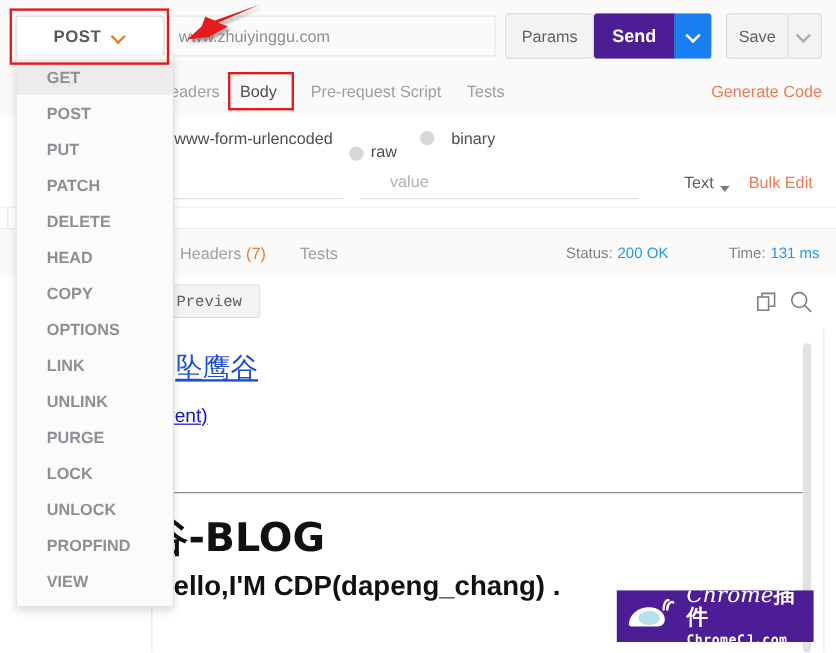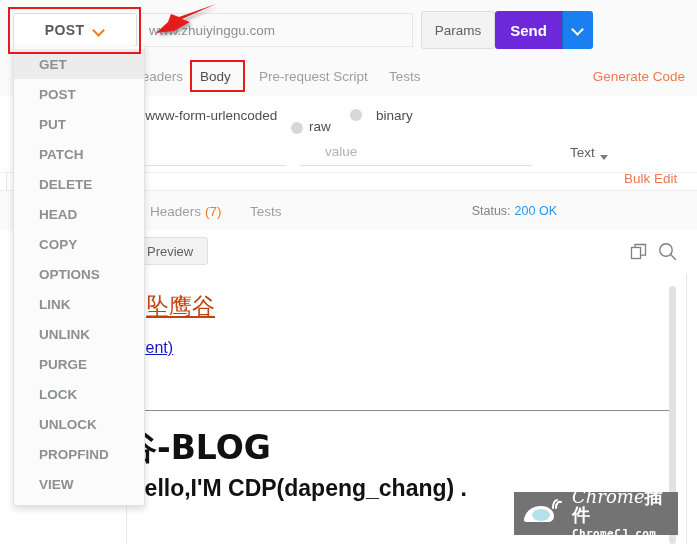--- a/index.html
+++ b/index.html
@@ -91,21 +91,21 @@
   #send-group {
     position: absolute;
     left: 495px; top: 11px;
     width: 98px; height: 38px;
     display: flex;
     border-radius: 3px;
     overflow: hidden;
   }
   #send-button {
     flex: 1 1 auto;
-    background: #6d28d9;
+    background: #4c1d95;
     color: #ffffff;
     font-size: 15px;
     font-weight: bold;
     display: flex; align-items: center; justify-content: center;
   }
   #send-caret {
     width: 30px;
     background: #1a7ff0;
     border-left: 1px solid #1769c9;
     display: flex; align-items: center; justify-content: center;
@@ -229,21 +229,21 @@
     font-size: 13.5px; color: #5c6166;
   }
   .caret-small {
     width: 0; height: 0;
     border-left: 4px solid transparent;
     border-right: 4px solid transparent;
     border-top: 5px solid #777c80;
   }
   #bulk-edit {
     position: absolute; left: 624px; top: 11px;
-    font-size: 13.5px; color: #f07850; margin-top: 26px;
+    font-size: 13.5px; color: #f07850;
   }
 
   
   #response-meta {
     position: absolute;
     left: 0; top: 190px;
     width: 697px; height: 40px;
     background: #fafafa;
     border-top: 1px solid #ececec;
     border-bottom: 1px solid #e4e4e4;
@@ -265,20 +265,21 @@
     font-size: 12.5px; color: #7d8287;
   }
   .blue-val { color: #2196f3; }
 
   
   #response-view {
     position: absolute;
     left: 0; top: 230px;
     width: 697px; height: 44px;
     background: #ffffff;
+    font-family: Liberation Mono, monospace;
   }
   #preview-tab {
     position: absolute; left: 132px; top: 7px;
     height: 28px;
     padding: 0 14px;
     background: #f3f3f3;
     border: 1px solid #e0e0e0;
     border-radius: 3px;
     box-sizing: border-box;
     display: flex; align-items: center;
@@ -302,21 +303,21 @@
     position: absolute; left: 126px; top: 0;
     width: 1px; height: 270px; background: #e8e8e8;
   }
   #rb-border-right {
     position: absolute; left: 686px; top: 0;
     width: 1px; height: 270px; background: #e8e8e8;
   }
   #doc-link-purple {
     position: absolute; left: 146px; top: 17px;
     font-size: 23px;
-    color: #c2410c;
+    color: #1d4ed8;
     text-decoration: underline;
     font-family: "DejaVu Sans", sans-serif;
     white-space: nowrap;
   }
   #doc-small-box {
     position: absolute; left: 129px; top: 26px;
     width: 14px; height: 18px;
     background: #f0f0f0;
     border: 1px solid #b8b8b8;
     box-sizing: border-box;
@@ -362,21 +363,21 @@
     width: 7px; height: 258px;
     background: #e2e2e2;
     border-radius: 4px;
   }
 
   
   #watermark {
     position: absolute;
     left: 514px; top: 492px;
     width: 164px; height: 43px;
-    background: #737373;
+    background: #4c1d95;
     display: flex;
     align-items: center;
     overflow: hidden;
   }
   #wm-snail { margin-left: 8px; margin-top: 2px; }
   #wm-text {
     margin-left: 4px;
     display: flex;
     flex-direction: column;
     line-height: 1;
@@ -482,20 +483,26 @@
 
   <div id="params-button">Params</div>
 
   <div id="send-group">
     <div id="send-button">Send</div>
     <div id="send-caret">
       <span class="chev-white"></span>
     </div>
   </div>
 
+  <div id="save-group">
+    <div id="save-button">Save</div>
+    <div id="save-caret">
+      <span class="chev-grey"></span>
+    </div>
+  </div>
 </div>
 
 <div id="request-tabs">
   <div class="rtab" style="left:132px;">Headers</div>
   <div class="rtab active" style="left:200px;">Body</div>
   <div class="rtab" style="left:259px;">Pre-request Script</div>
   <div class="rtab" style="left:389px;">Tests</div>
   <div id="generate-code">Generate Code</div>
 </div>
 
@@ -526,20 +533,24 @@
 
 <div id="response-meta">
   <div class="meta-tab" style="left:150px;">
     <span>Headers</span>
     <span class="cnt">(7)</span>
   </div>
   <div class="meta-tab" style="left:250px;">Tests</div>
   <div id="status-block">
     <span>Status:</span>
     <span class="blue-val">200 OK</span>
+  </div>
+  <div id="time-block">
+    <span>Time:</span>
+    <span class="blue-val">131 ms</span>
   </div>
 </div>
 
 <div id="response-view">
   <div id="preview-tab">Preview</div>
 
   <div class="icon-btn" style="left:625px;">
     <svg width="17" height="17" viewBox="0 0 17 17" fill="none">
       <rect x="1.5" y="4.5" width="9" height="11" stroke="#7b8084" stroke-width="1.3"></rect>
       <path d="M5 4.2V1.5H15.5V12.2H11" stroke="#7b8084" stroke-width="1.3" fill="none"></path>

